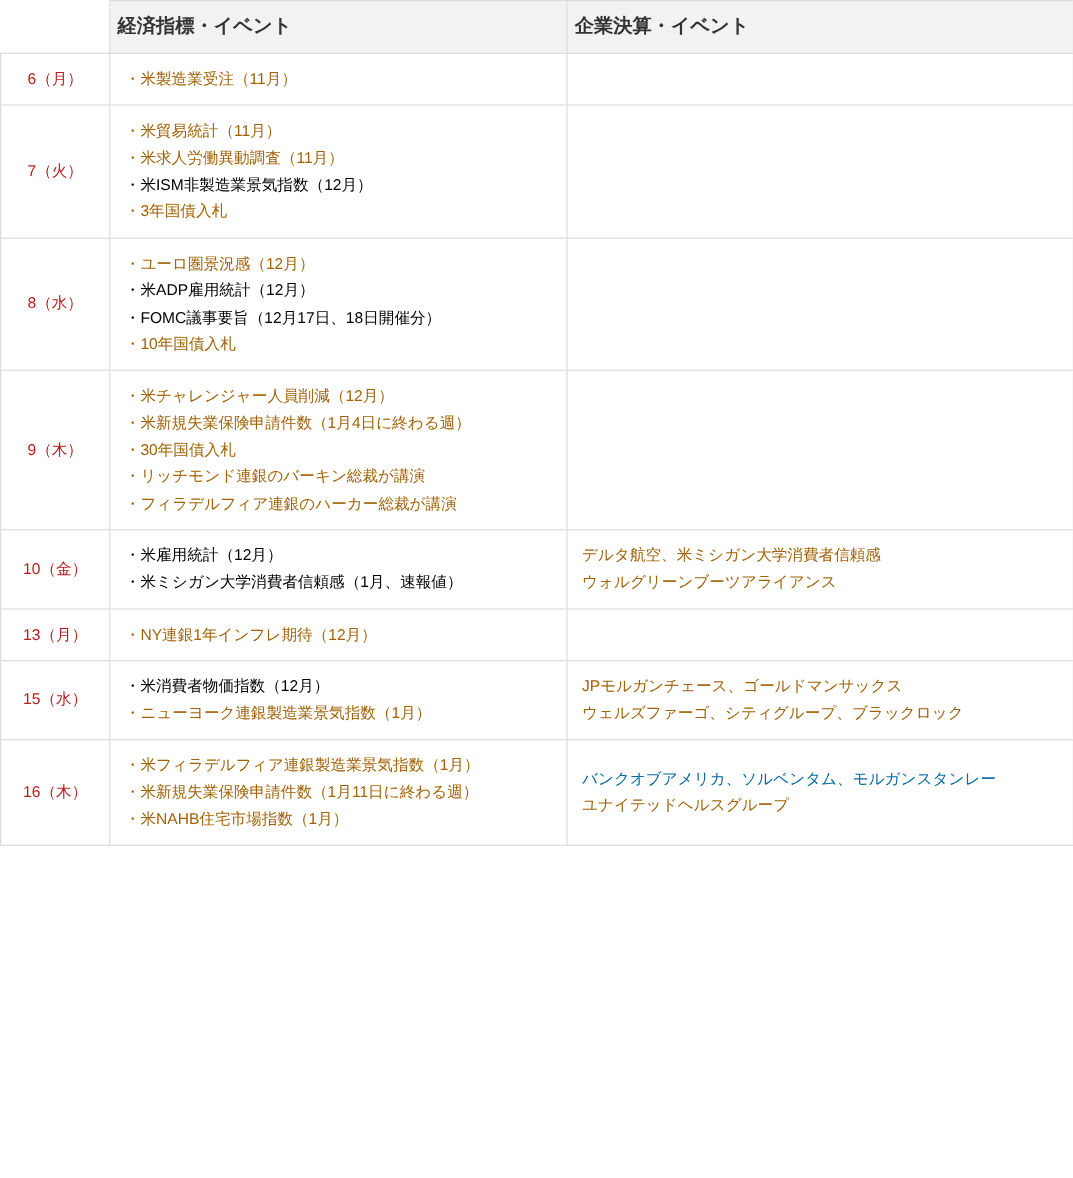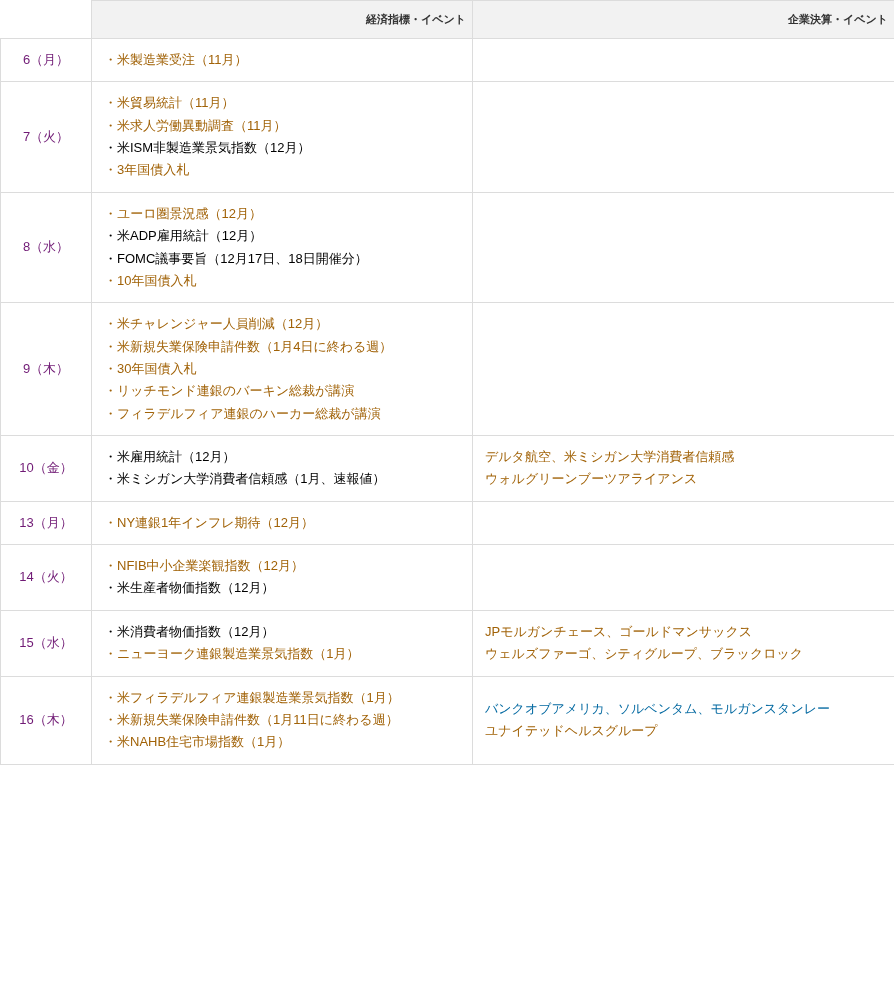--- a/index.html
+++ b/index.html
@@ -21,40 +21,40 @@
   }
   table.schedule col.c-date { width: 91px; }
   table.schedule col.c-econ { width: 381px; }
   table.schedule col.c-corp { width: 422px; }
 
   table.schedule thead th {
     background: #f2f2f2;
     border: 1px solid #dcdcdc;
     color: #333333;
     font-weight: bold;
-    font-size: 11px;
+    font-size: 16px;
     padding: 11px 6px;
-    text-align: right;
+    text-align: left;
     vertical-align: middle;
   }
   table.schedule thead th.blank-head {
     border-left: none;
     border-top: none;
     background: #ffffff;
   }
   table.schedule tbody td {
     border: 1px solid #dcdcdc;
     padding: 10px 12px;
     vertical-align: middle;
     line-height: 1.72;
   }
   table.schedule tbody td.date-cell {
     text-align: center;
     font-size: 13px;
-    color: #701a75;
+    color: #b91c1c;
     padding: 10px 4px;
   }
   table.schedule tbody td.econ-cell,
   table.schedule tbody td.corp-cell {
     text-align: left;
   }
   .item {
     white-space: nowrap;
   }
   .item.red { color: #000000; }
@@ -128,28 +128,20 @@
         </td>
       </tr>
       <tr>
         <td class="date-cell">13（月）</td>
         <td class="econ-cell">
           <div class="item plain">・NY連銀1年インフレ期待（12月）</div>
         </td>
         <td class="corp-cell"></td>
       </tr>
       <tr>
-        <td class="date-cell">14（火）</td>
-        <td class="econ-cell">
-          <div class="item plain">・NFIB中小企業楽観指数（12月）</div>
-          <div class="item red">・米生産者物価指数（12月）</div>
-        </td>
-        <td class="corp-cell"></td>
-      </tr>
-      <tr>
         <td class="date-cell">15（水）</td>
         <td class="econ-cell">
           <div class="item red">・米消費者物価指数（12月）</div>
           <div class="item plain">・ニューヨーク連銀製造業景気指数（1月）</div>
         </td>
         <td class="corp-cell">
           <div class="item plain">JPモルガンチェース、ゴールドマンサックス</div>
           <div class="item plain">ウェルズファーゴ、シティグループ、ブラックロック</div>
         </td>
       </tr>

